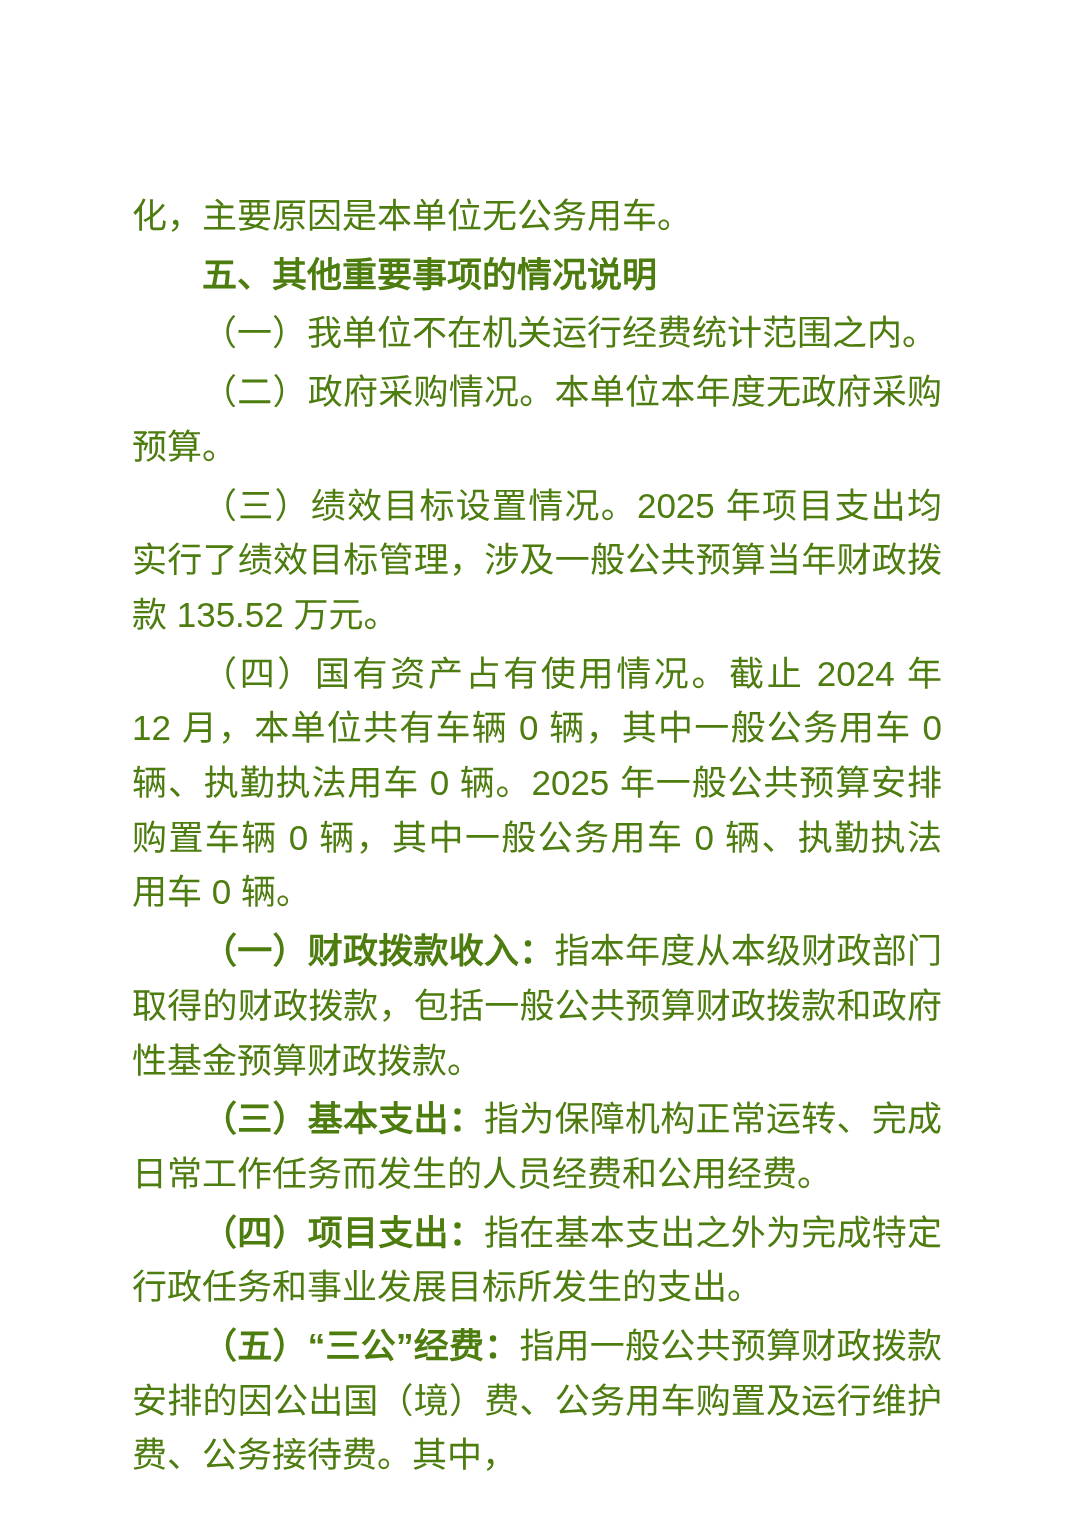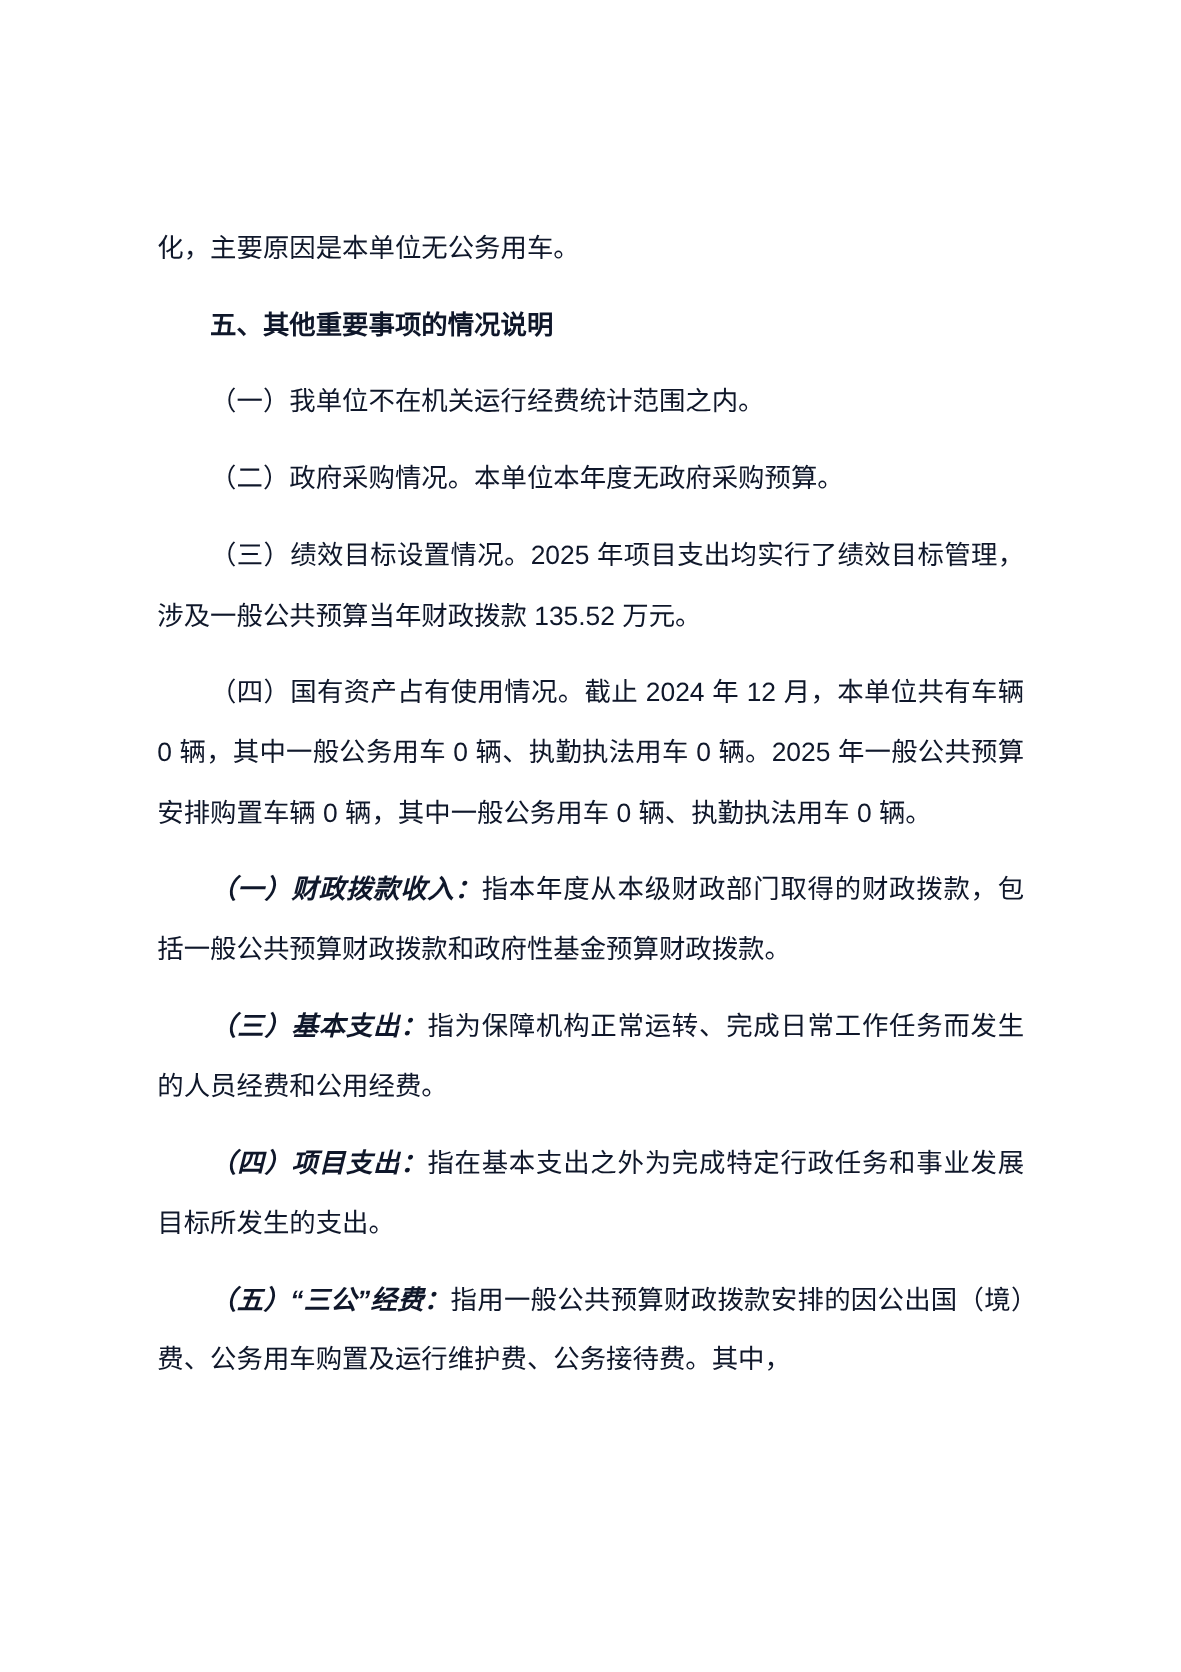--- a/index.html
+++ b/index.html
@@ -16,42 +16,41 @@
     color: #000000;
   }
   .content {
     position: absolute;
     left: 128px;
     top: 185px;
     width: 818px;
     text-align: justify;
   }
   .body-par, .heading {
-    margin: 15px;
+    margin: 4px;
     padding: 0;
-    font-size: 24px;
+    font-size: 35px;
     line-height: 54.7px;
-    color: #0f172a;
+    color: #4d7c0f;
   }
   .body-par {
     
     font-family: "Liberation Sans", serif;
     font-weight: normal;
   }
   .indent {
     text-indent: 2em;
   }
   .heading {
     font-family: "Liberation Sans", sans-serif;
     font-weight: 700;
     text-indent: 2em;
   }
   .term {
     font-weight: 700;
-    font-style: italic;
   }
   .definition {
     font-weight: normal;
   }
 </style>
 </head>
 <body>
 
 <div class="page">
   <div class="content">

